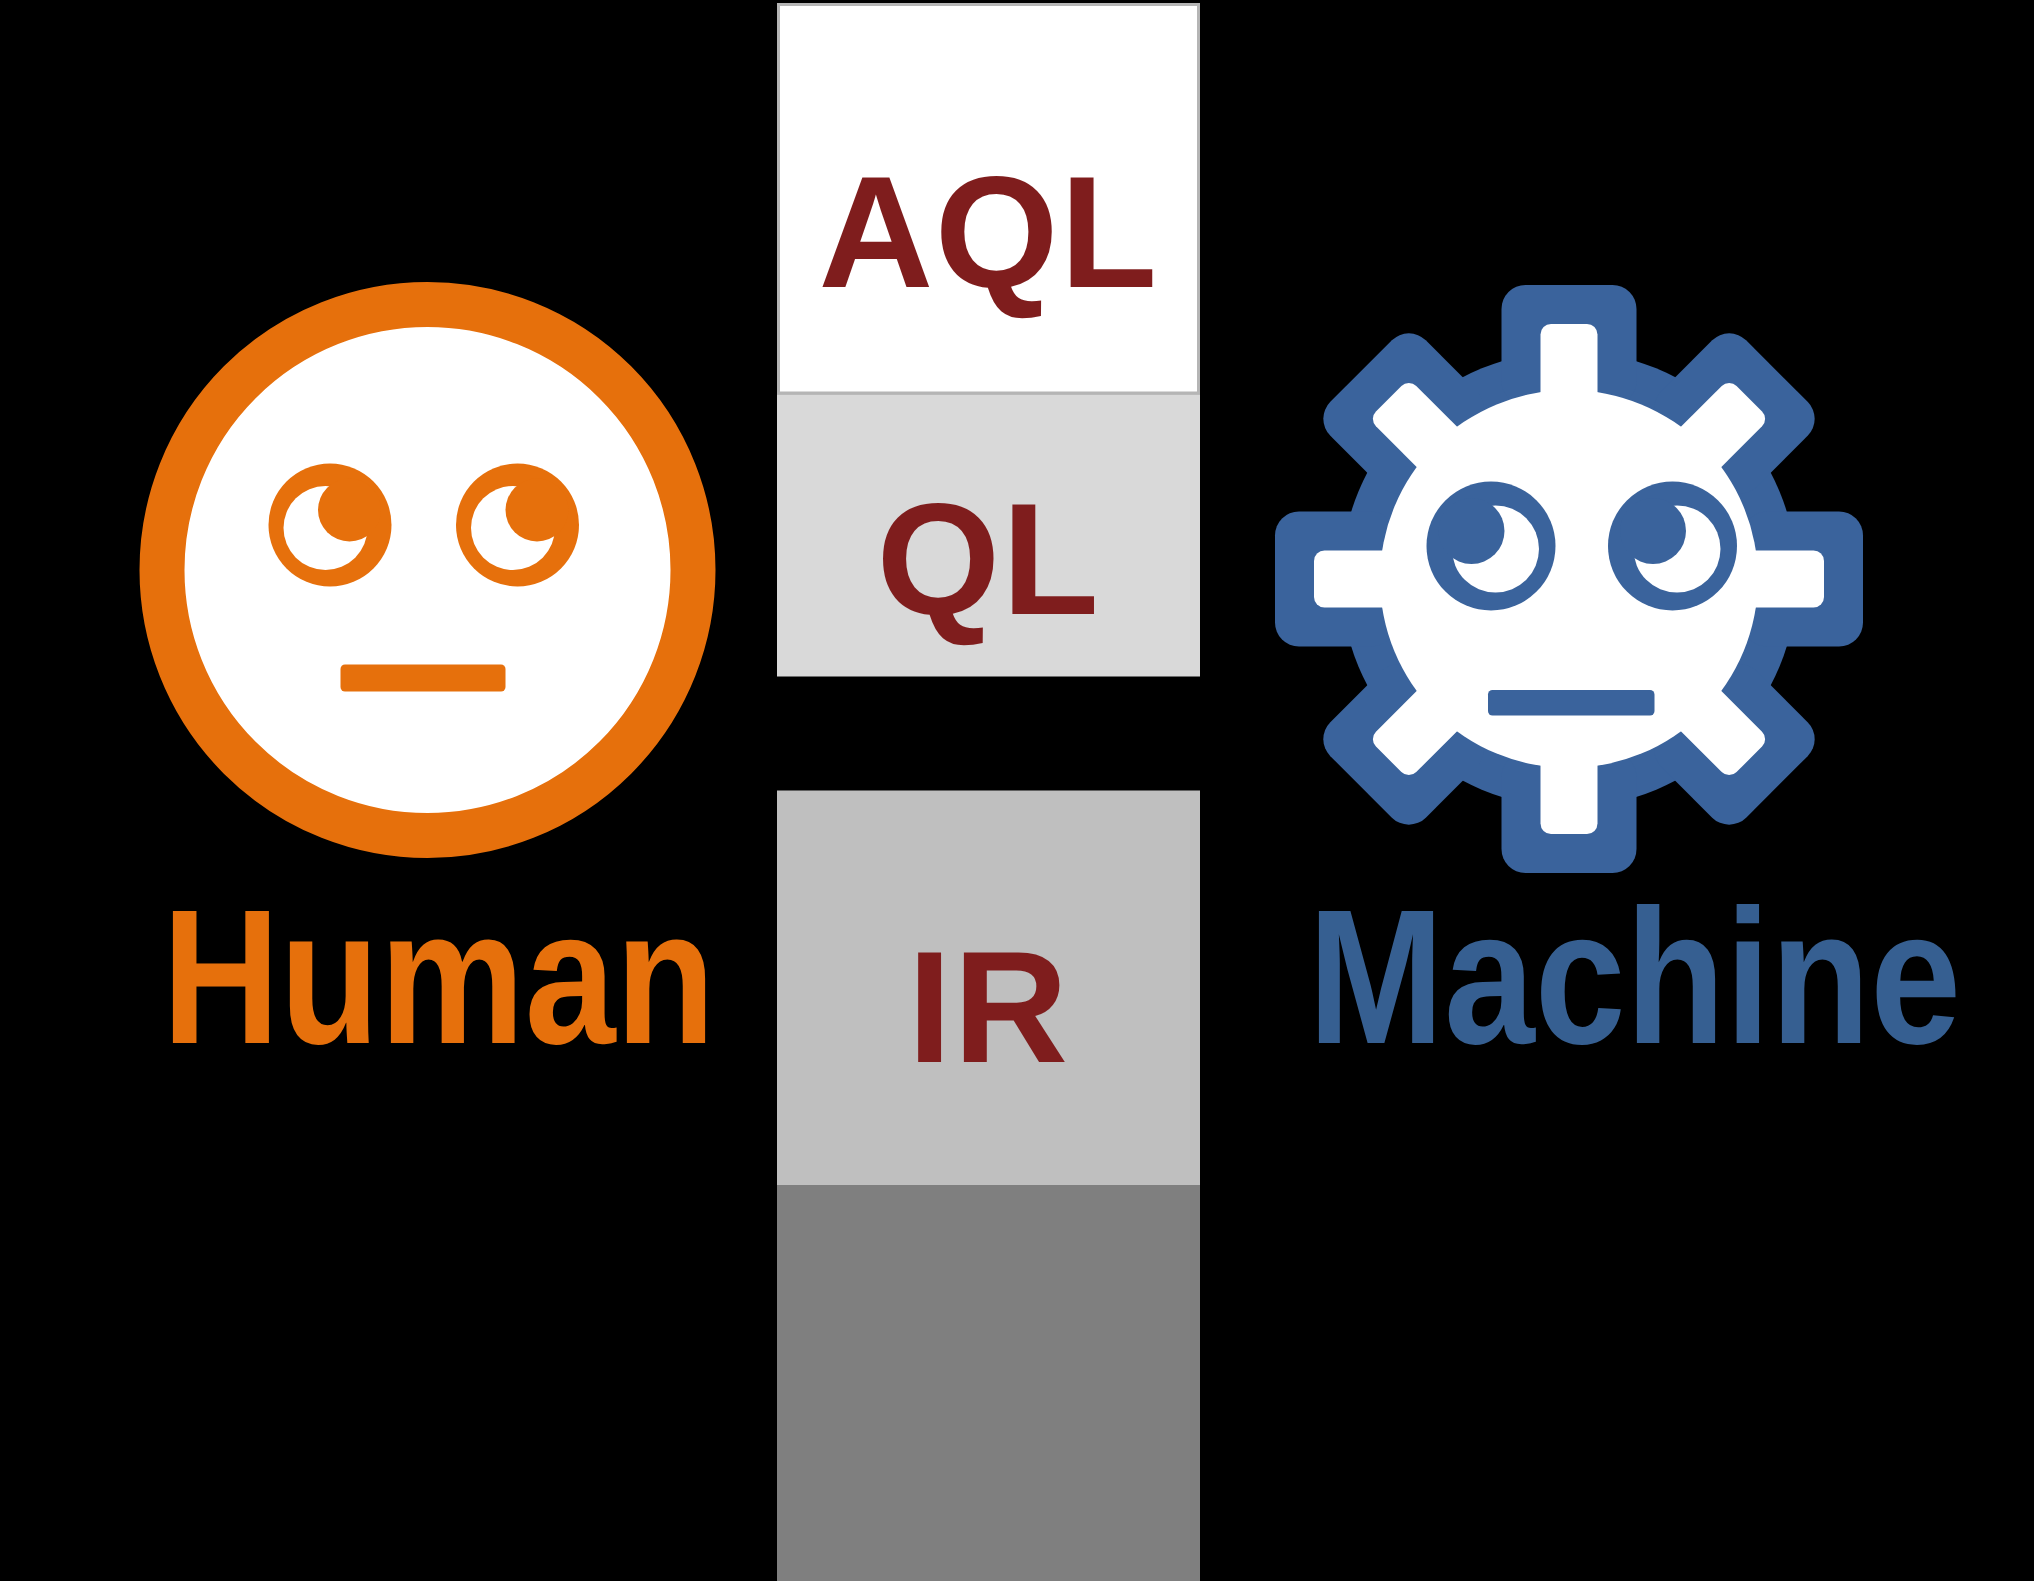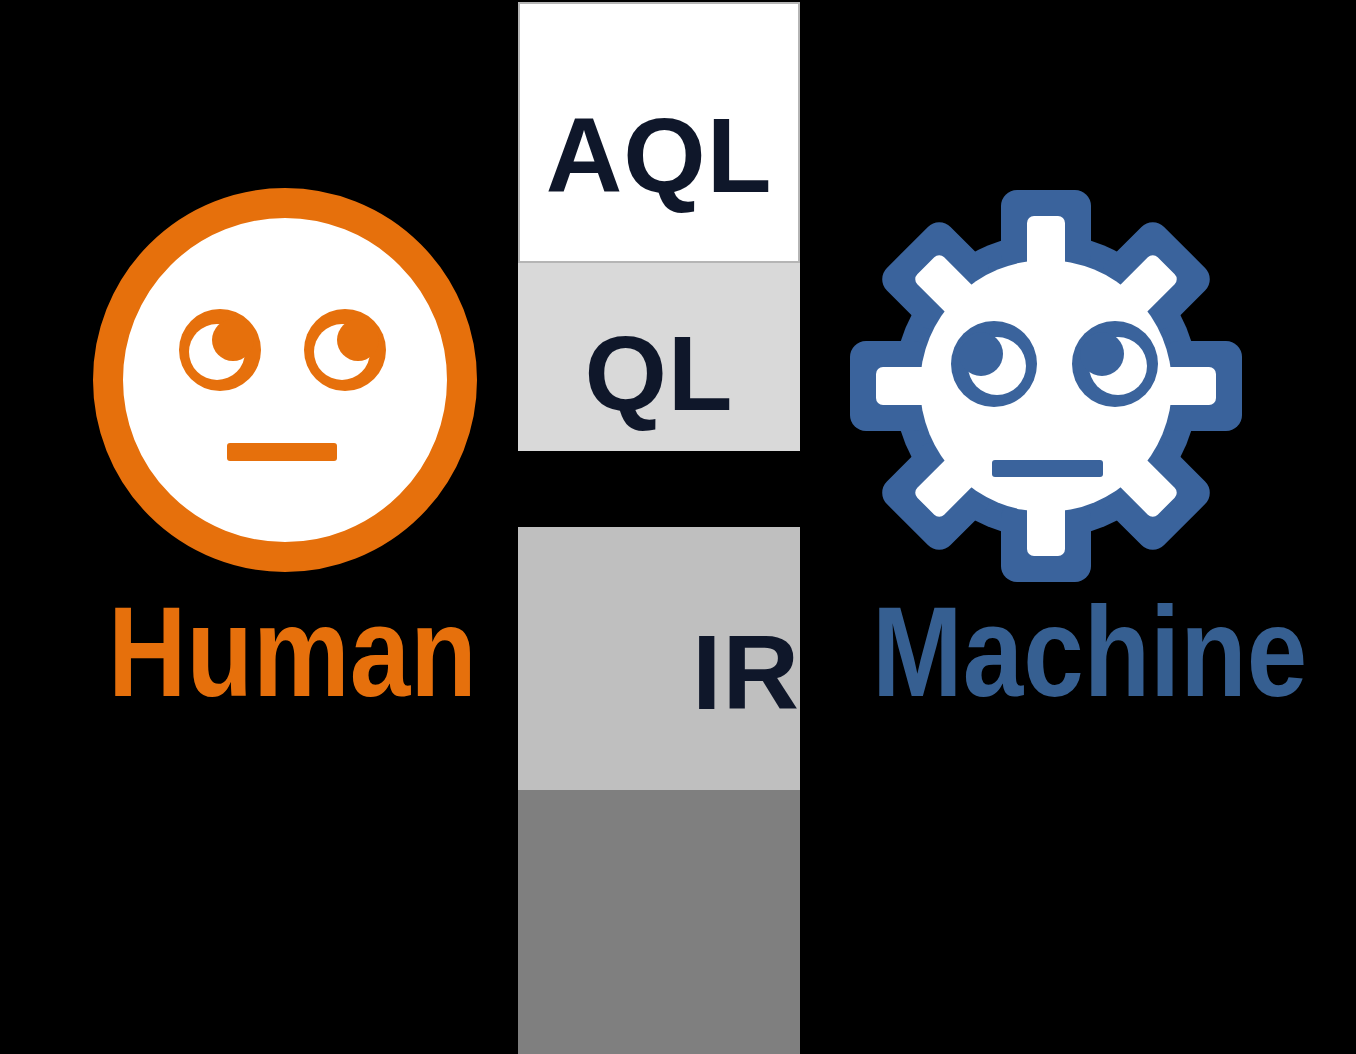--- a/index.html
+++ b/index.html
@@ -8,24 +8,24 @@
     font-family:"Liberation Sans",sans-serif;
   }
   
   .seg{
     position:absolute;left:518px;width:282px;
     display:flex;align-items:center;justify-content:center;
     box-sizing:border-box;
   }
   .seg-aql{top:2px;height:261px;border:2px solid #B5B5B5;padding-top:44px;}
   .seg-ql {top:263px;height:188px;padding-top:32px;}
-  .seg-ir {top:527px;height:263px;padding-top:26px;justify-content:flex-end;}
+  .seg-ir {top:527px;height:263px;padding-top:26px;}
   .seg-base{top:790px;height:264px;}
   .seg-label{
-    font-weight:bold;font-size:106px;line-height:1;color:#0f172a;
+    font-weight:bold;font-size:106px;line-height:1;color:#7f1d1d;
     letter-spacing:1px;
   }
   
   .actor-icon{position:absolute;display:block;}
   .human-icon{left:85px;top:180px;}
   .machine-icon{left:846px;top:186px;}
   
   .actor-label{
     position:absolute;top:585px;height:134px;width:400px;
     font-weight:bold;font-size:128px;line-height:134px;text-align:center;

